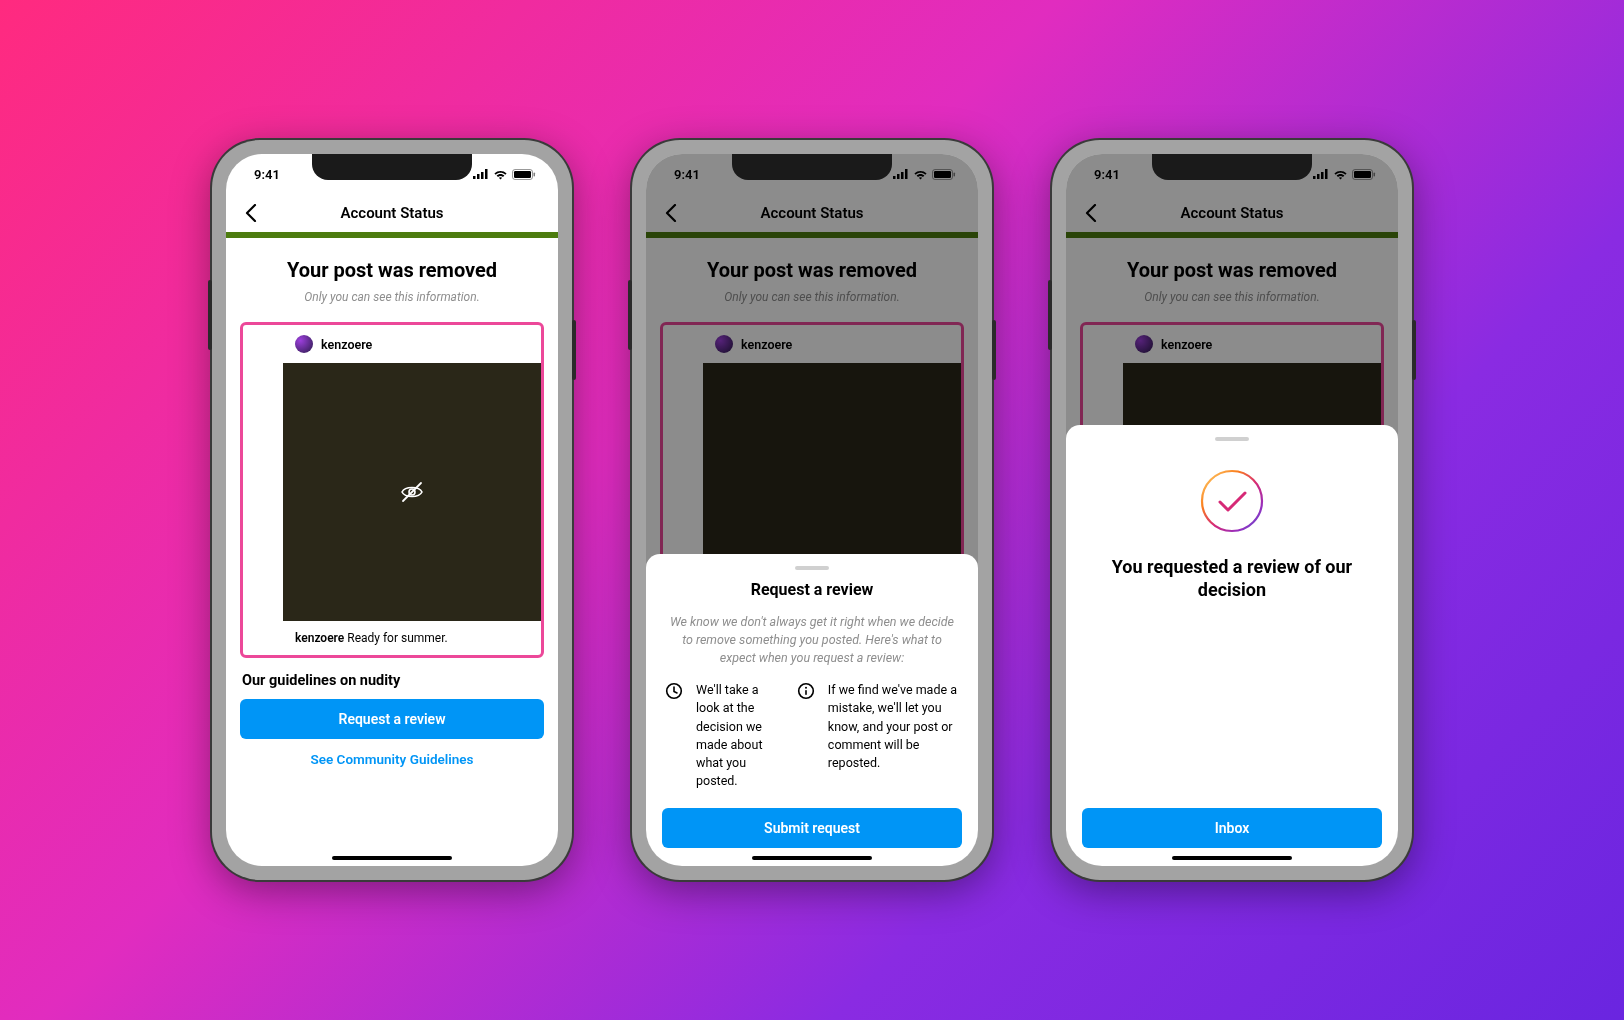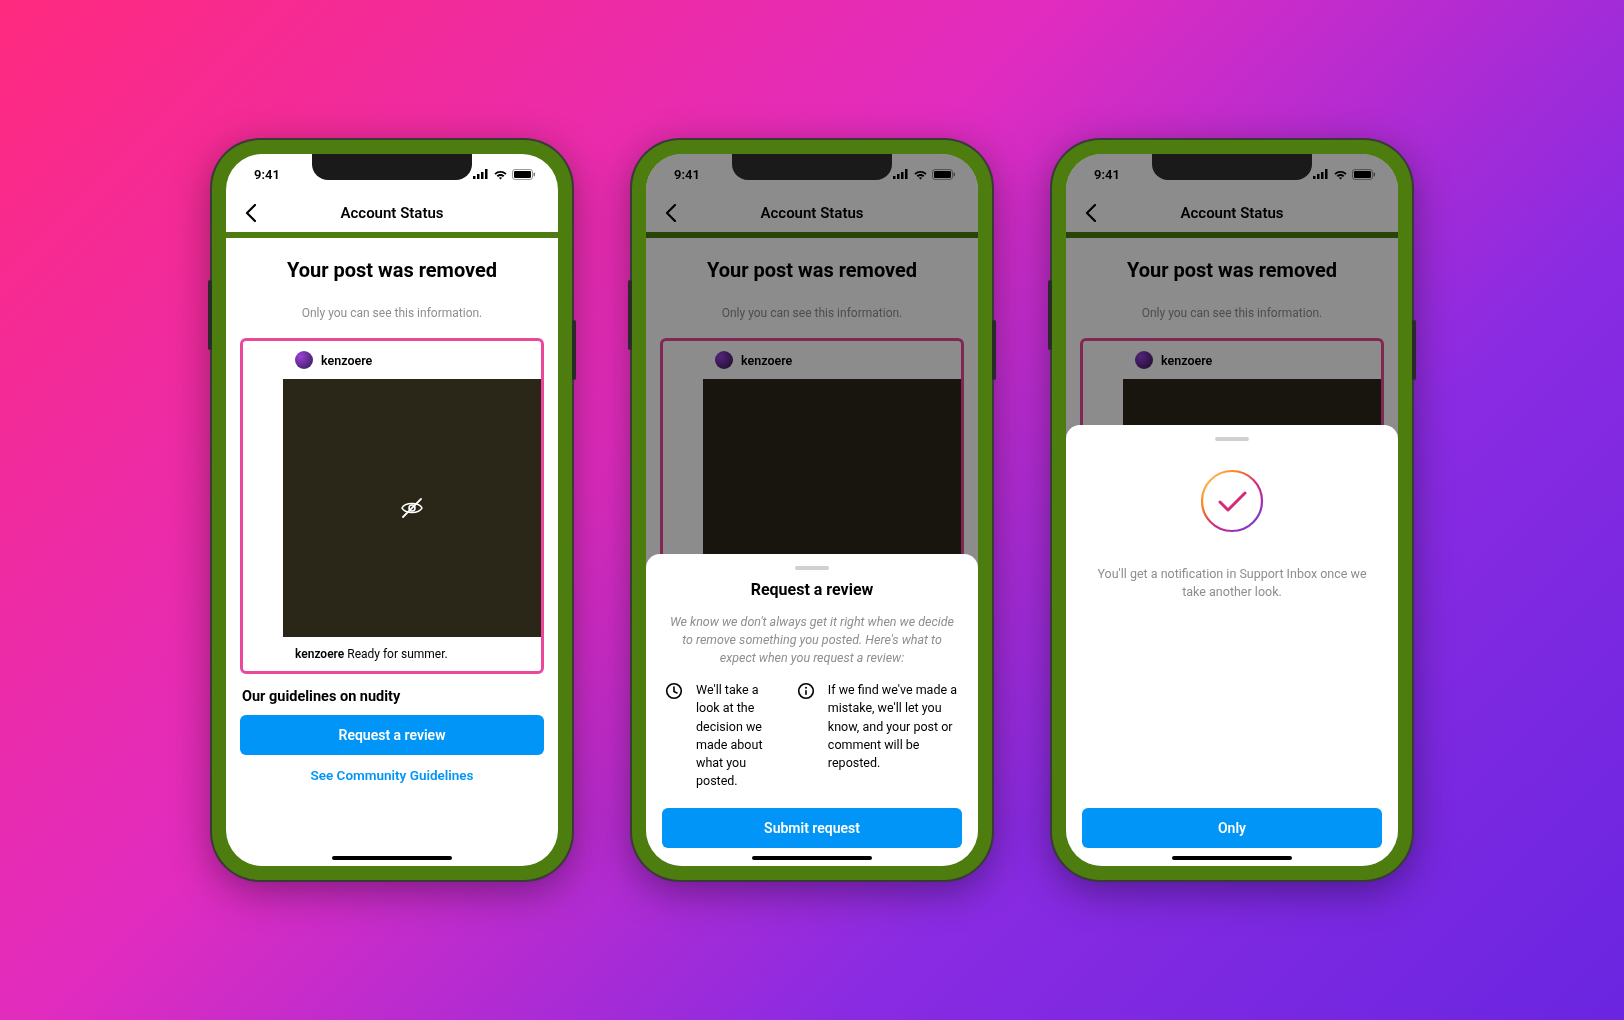--- a/index.html
+++ b/index.html
@@ -8,21 +8,21 @@
     height: 1020px;
     background: linear-gradient(135deg, #ff2a7f 0%, #e12cbf 40%, #8a2be2 70%, #6a25e0 100%);
     display: flex;
     align-items: center;
     justify-content: center;
     gap: 60px;
   }
   .phone {
     width: 360px;
     height: 740px;
-    background: #4d7c0f;
+    background: #a3a3a3;
     border-radius: 48px;
     padding: 14px;
     position: relative;
     box-shadow: 0 0 0 2px #3a3a3a, 0 10px 40px rgba(0,0,0,0.4);
   }
   .phone::before, .phone::after {
     content:"";
     position:absolute;
     background:#2a2a2a;
     border-radius: 3px;
@@ -78,21 +78,21 @@
     position: absolute;
     left: 10px; top: 50%;
     transform: translateY(-50%);
     width: 30px; height: 30px;
     display:flex; align-items:center; justify-content:center;
   }
   .nav-title { font-size: 15px; font-weight: 600; }
 
   .content { padding: 20px 14px 10px; }
   .h1 { font-size: 20px; font-weight: 700; text-align: center; }
-  .sub { font-size: 12px; color: #8e8e8e; text-align: center; margin-top: 24px; }
+  .sub { font-size: 12px; color: #8e8e8e; text-align: center; margin-top: 8px; font-style: italic; }
 
   .card {
     border: 3px solid #ec4899;
     border-radius: 6px;
     margin-top: 18px;
     overflow: hidden;
     padding-left: 40px;
   }
   .card-head { display:flex; align-items:center; gap:8px; padding:10px 12px; }
   .avatar {
@@ -390,20 +390,20 @@
               <stop offset="30%" stop-color="#fa7e1e"></stop>
               <stop offset="55%" stop-color="#d62976"></stop>
               <stop offset="80%" stop-color="#962fbf"></stop>
               <stop offset="100%" stop-color="#4f5bd5"></stop>
             </linearGradient>
           </defs>
           <circle cx="36" cy="36" r="30" fill="none" stroke="url(#igGrad)" stroke-width="2.2"></circle>
           <path d="M24 37 L32 45 L49 28" fill="none" stroke="#d62976" stroke-width="3" stroke-linecap="round" stroke-linejoin="round"></path>
         </svg>
       </div>
-      <div class="conf-sub">You'll get a notification in Support Inbox once we take another look.</div>
+      <div class="conf-title">You requested a review of our decision</div>
       <div class="spacer"></div>
-      <button class="primary-btn">Only</button>
+      <button class="primary-btn">Inbox</button>
     </div>
 
     <div class="home-indicator"></div>
   </div>
 </div>
 
 </body></html>

